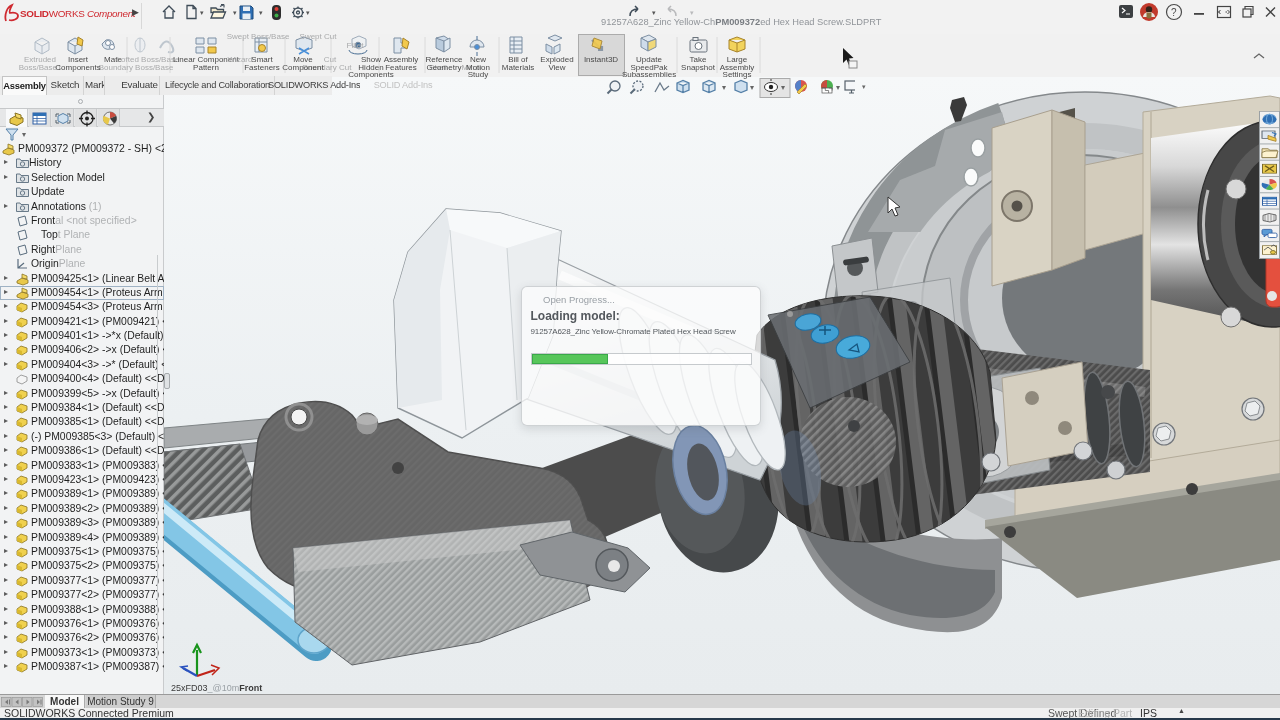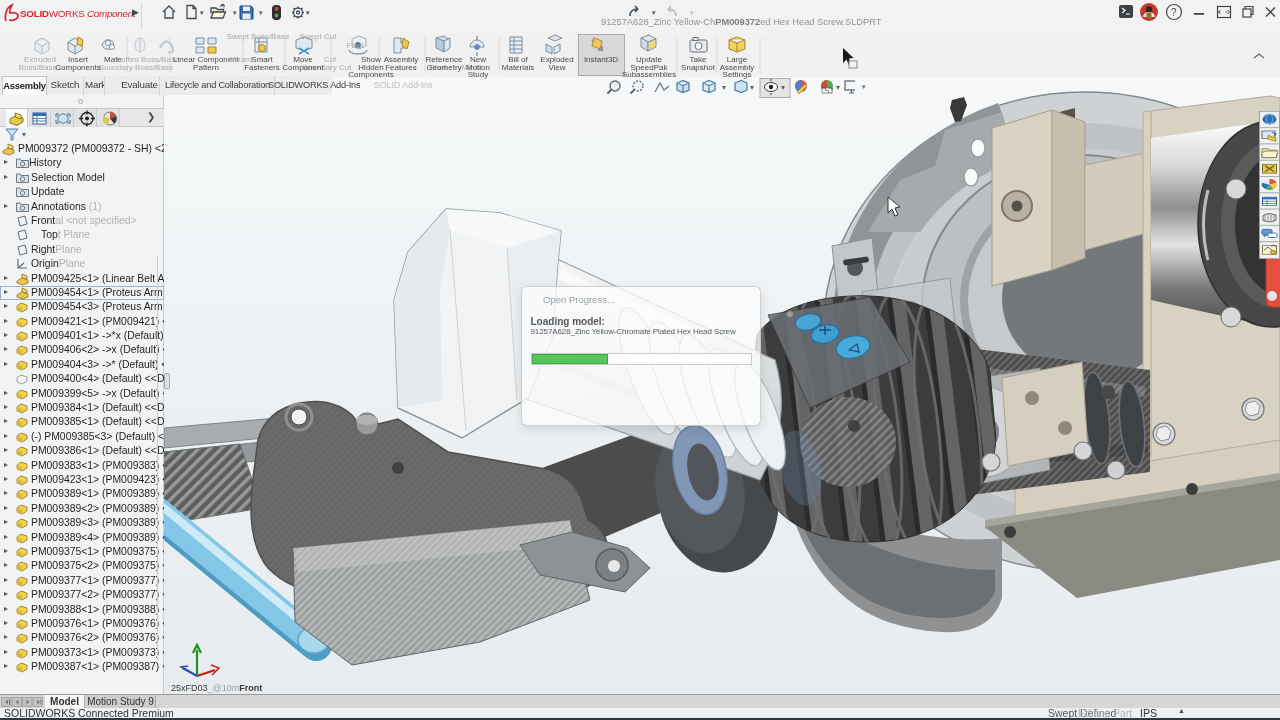--- a/index.html
+++ b/index.html
@@ -40,21 +40,21 @@
   .lt { color:#b0b2b4; }
   
   #bottabs { left:0; top:694px; width:1280px; height:14px; background:#d6d6d6; border-top:1px solid #9a9a9a; }
   #statusbar { left:0; top:708px; width:1280px; height:10px; background:#f0f0f0; font-size:10.5px; color:#333; }
   #blueline { left:0; top:718px; width:1280px; height:2px; background:#27394a; }
   .btab { position:absolute; top:0; height:13px; font-size:10px; line-height:13px; text-align:center; color:#333; border-right:1px solid #aaa; background:#cdcdcd; }
   .btab.active { background:#f8f8f8; font-weight:bold; }
   
   #dialog { left:521px; top:286px; width:240px; height:140px; background:rgba(252,252,253,0.76); border:1px solid rgba(170,174,178,0.55); border-radius:6px; box-shadow:0 3px 10px rgba(80,85,90,0.18); }
   #dialog .t1 { position:absolute; left:21px; top:7px; font-size:9.5px; color:#9aa0a6; }
-  #dialog .t2 { position:absolute; left:8.5px; top:29px; font-size:10px; font-weight:bold; color:#53585d; }
+  #dialog .t2 { position:absolute; left:8.5px; top:22px; font-size:12px; font-weight:bold; color:#53585d; }
   #dialog .t3 { position:absolute; left:8.5px; top:40px; font-size:8px; letter-spacing:-0.1px; color:#53585d; white-space:nowrap; }
   #ptrack { position:absolute; left:9px; top:66px; width:221px; height:12px; background:rgba(255,255,255,0.8); border:1px solid #c6cacd; }
   #pfill { position:absolute; left:0; top:0; width:76px; height:10px; background:#57c65a; border:1px solid #3aa84a; }
 </style>
 </head>
 <body>
 
 <svg class="abs" id="scene" style="left:0;top:77px" width="1280" height="617" viewBox="0 77 1280 617">
   <defs>
     <linearGradient id="bgGrad" x1="0" y1="0" x2="0" y2="1">

